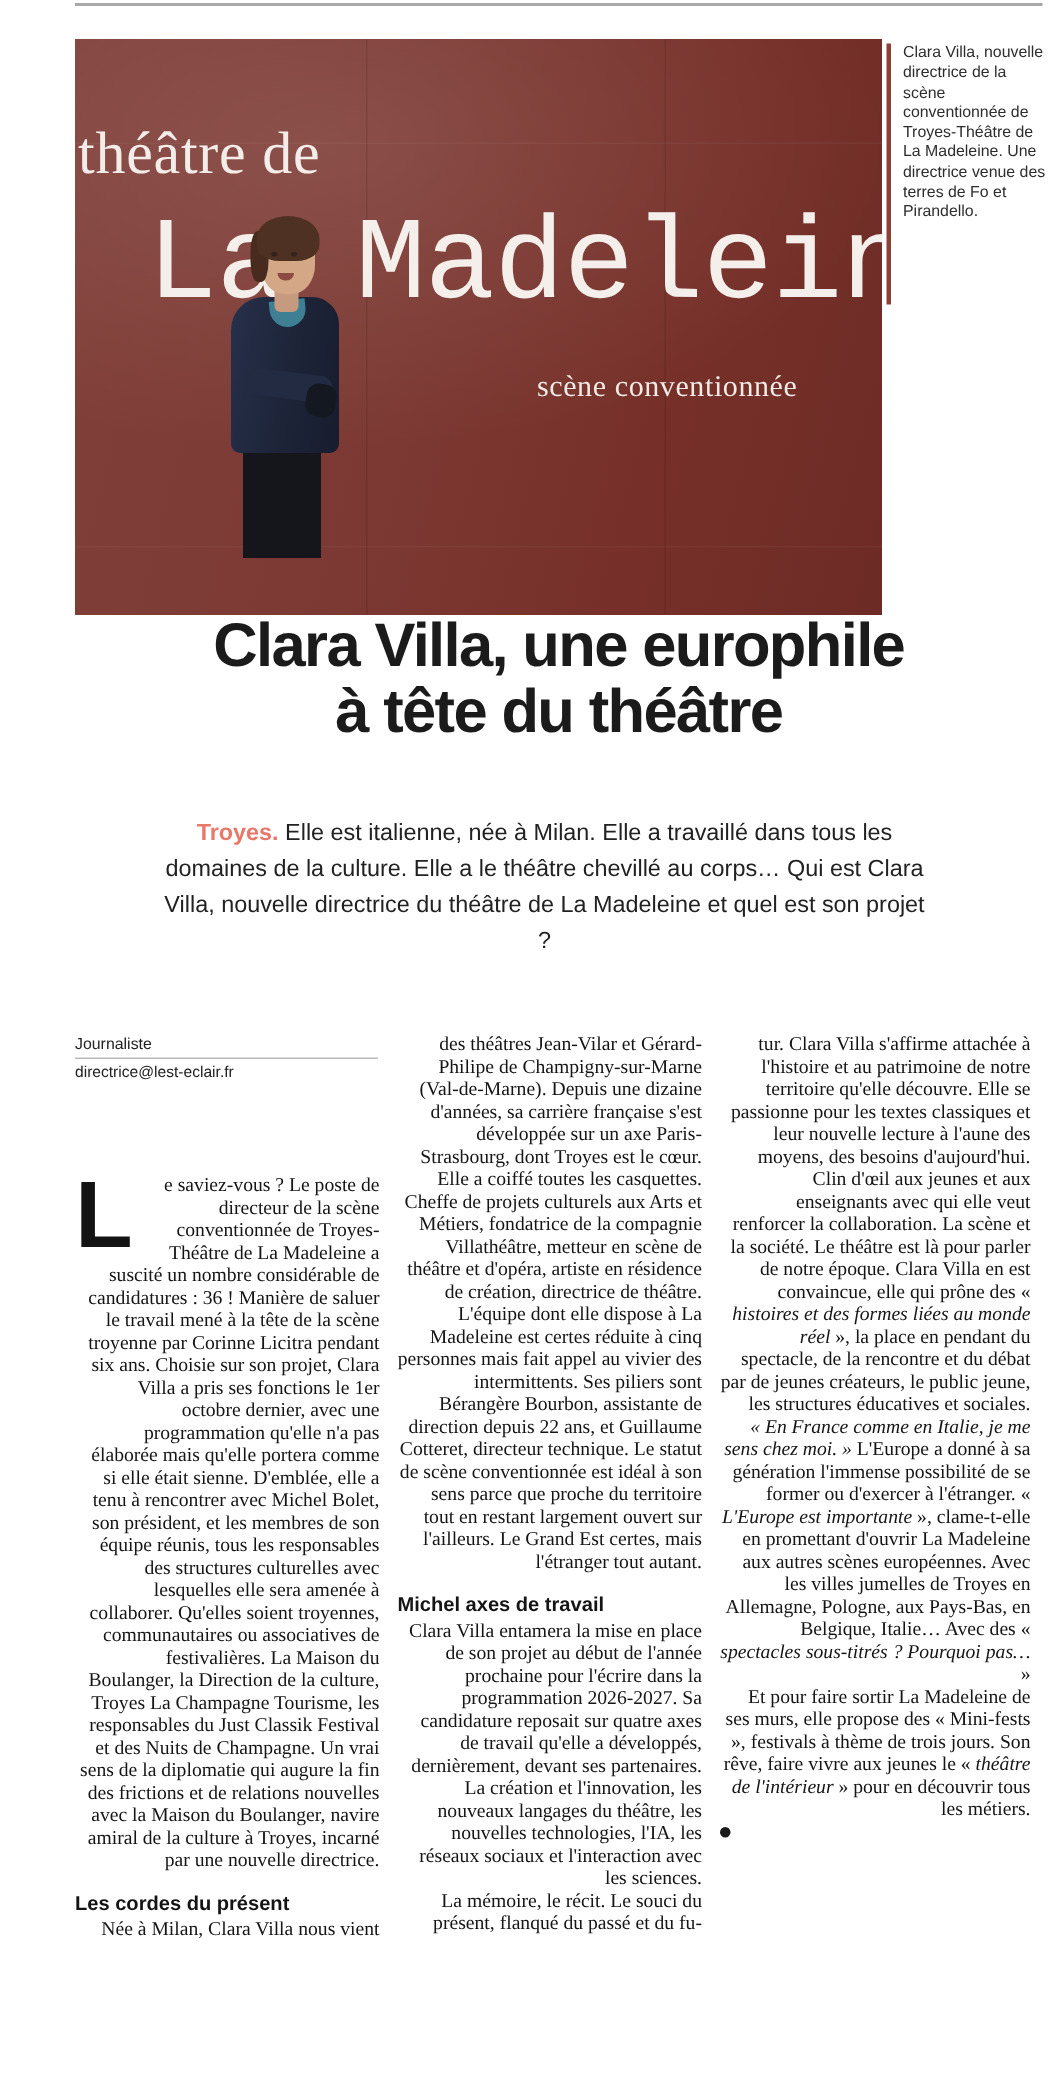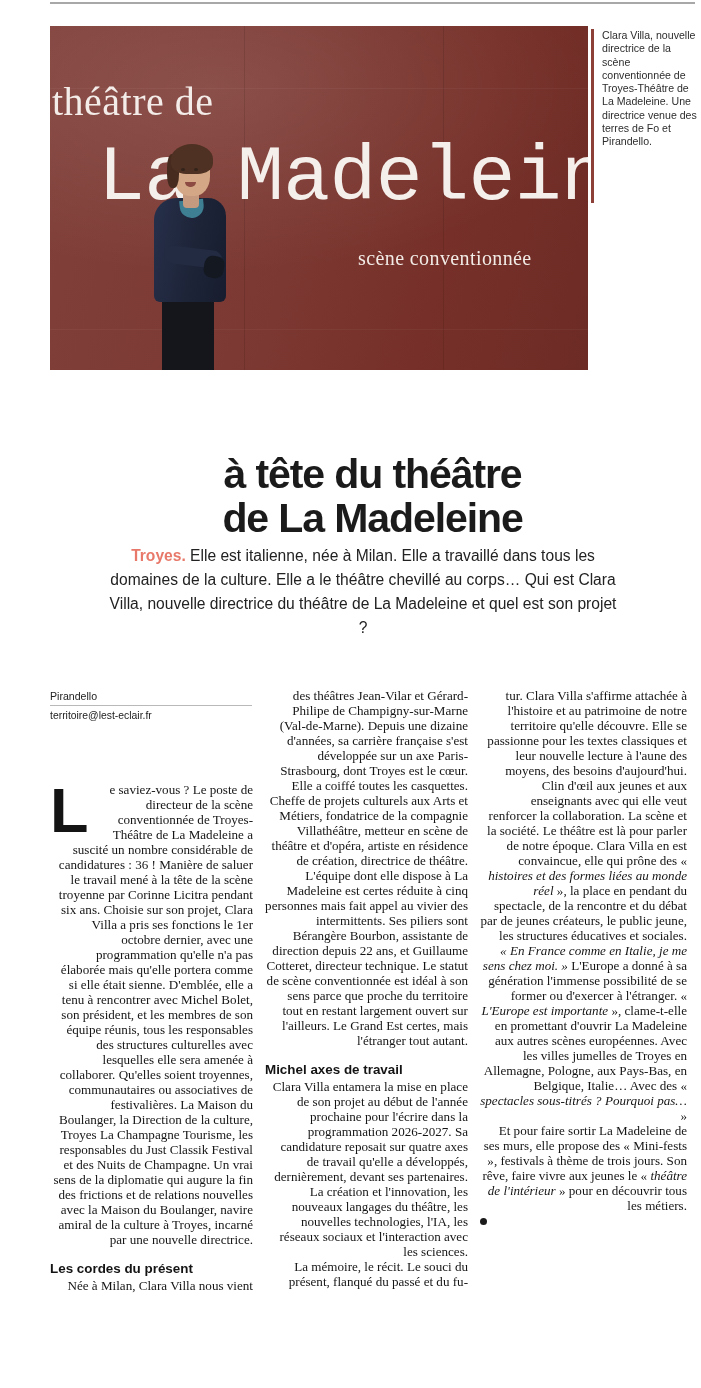--- a/index.html
+++ b/index.html
@@ -30,21 +30,21 @@
     width: 645px;
     height: 2px;
     background: #a8a8a8;
   }
 
   
   .photo-block {
     position: absolute;
     left: 50px; top: 26px;
     width: 538px;
-    height: 344px;
+    height: 384px;
   }
   .photo {
     position: absolute;
     inset: 0;
     background:
       radial-gradient(ellipse 120% 90% at 30% 18%, rgba(255,255,255,0.10), rgba(0,0,0,0) 60%),
       linear-gradient(105deg, #81403a 0%, #7d3a34 38%, #763029 72%, #6d2b25 100%);
     overflow: hidden;
   }
   
@@ -318,32 +318,31 @@
       </div>
     </div>
   </div>
 
   <div class="caption">
     <div class="caption-rule"></div>
     <div class="caption-text">Clara Villa, nouvelle directrice de la scène conventionnée de Troyes-Théâtre de La Madeleine. Une directrice venue des terres de Fo et Pirandello.</div>
   </div>
 
   <h1 class="headline">
-    <br>
+    <span>Clara Villa, une europhile</span><br>
     <span>à tête du théâtre</span><br>
-    <span>de La Madeleine</span>
   </h1>
 
   <div class="chapeau">
     <span class="loc">Troyes.</span><span> Elle est italienne, née à Milan. Elle a travaillé dans tous les domaines de la culture. Elle a le théâtre chevillé au corps… Qui est Clara Villa, nouvelle directrice du théâtre de La Madeleine et quel est son projet ?</span>
   </div>
 
   <div class="byline">
-    <div class="byline-role">Pirandello</div>
-    <div class="byline-mail">territoire@lest-eclair.fr</div>
+    <div class="byline-role">Journaliste</div>
+    <div class="byline-mail">directrice@lest-eclair.fr</div>
   </div>
 
   <div class="col" id="col1">
     <div class="dropcap-wrap">
       <span class="dropcap">L</span>
       <p>e saviez-vous ? Le poste de directeur de la scène conventionnée de Troyes-Théâtre de La Madeleine a suscité un nombre considérable de candidatures : 36 ! Manière de saluer le travail mené à la tête de la scène troyenne par Corinne Licitra pendant six ans. Choisie sur son projet, Clara Villa a pris ses fonctions le 1er octobre dernier, avec une programmation qu'elle n'a pas élaborée mais qu'elle portera comme si elle était sienne. D'emblée, elle a tenu à rencontrer avec Michel Bolet, son président, et les membres de son équipe réunis, tous les responsables des structures culturelles avec lesquelles elle sera amenée à collaborer. Qu'elles soient troyennes, communautaires ou associatives de festivalières. La Maison du Boulanger, la Direction de la culture, Troyes La Champagne Tourisme, les responsables du Just Classik Festival et des Nuits de Champagne. Un vrai sens de la diplomatie qui augure la fin des frictions et de relations nouvelles avec la Maison du Boulanger, navire amiral de la culture à Troyes, incarné par une nouvelle directrice.</p>
     </div>
     <span class="subhead">Les cordes du présent</span>
     <p>Née à Milan, Clara Villa nous vient</p>
   </div>

